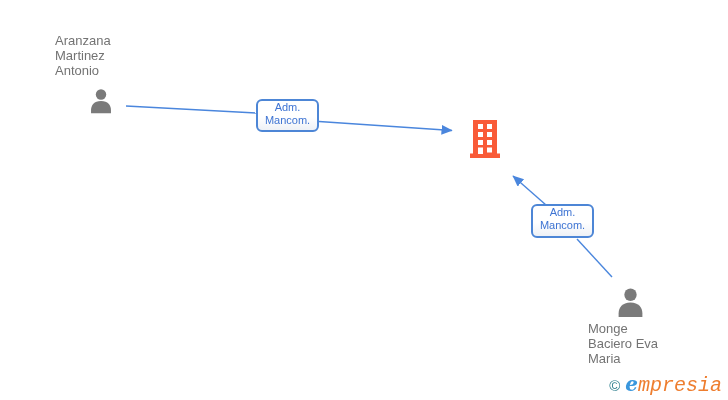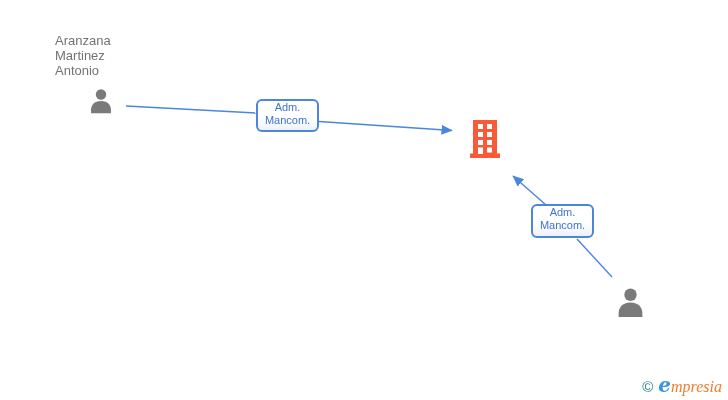--- a/index.html
+++ b/index.html
@@ -58,23 +58,23 @@
   }
   .footer-logo .brand-e {
     color: #3a97dd;
     font-family: "DejaVu Serif", serif;
     font-style: italic;
     font-size: 20px;
     font-weight: bold;
   }
   .footer-logo .brand-rest {
     color: #ee7d2e;
-    font-family: Liberation Serif, serif;
+    font-family: Liberation Mono, monospace;
     font-style: italic;
-    font-size: 16px;
+    font-size: 20px;
     margin-top: 32px;
   }
   .clickable { cursor: pointer; }
 </style>
 </head>
 <body>
 
 <div class="canvas">
 
   <svg class="edges-layer">
@@ -119,20 +119,21 @@
   <div class="edge-label" style="left:531px; top:204px; height:34px;">
     <span>Adm. Mancom.</span>
   </div>
 
   <div class="node-icon clickable" style="left:614px; top:287px;">
     <svg width="33" height="31" viewBox="0 0 30 30">
       <circle cx="15" cy="7.5" r="6" fill="#7a7a7a"></circle>
       <path d="M15 15 c-8 0 -11.5 5 -11.5 10.5 V29 h23 v-3.5 c0 -5.5 -3.5 -10.5 -11.5 -10.5 z" fill="#7a7a7a"></path>
     </svg>
   </div>
+  <div class="node-name clickable" style="left:588px; top:321px; width:86px;">Monge Baciero Eva Maria</div>
 
   <div class="footer-logo">
     <span class="copy">©</span>
     <span class="brand-e">e</span>
     <span class="brand-rest">mpresia</span>
   </div>
 
 </div>
 
 </body></html>

